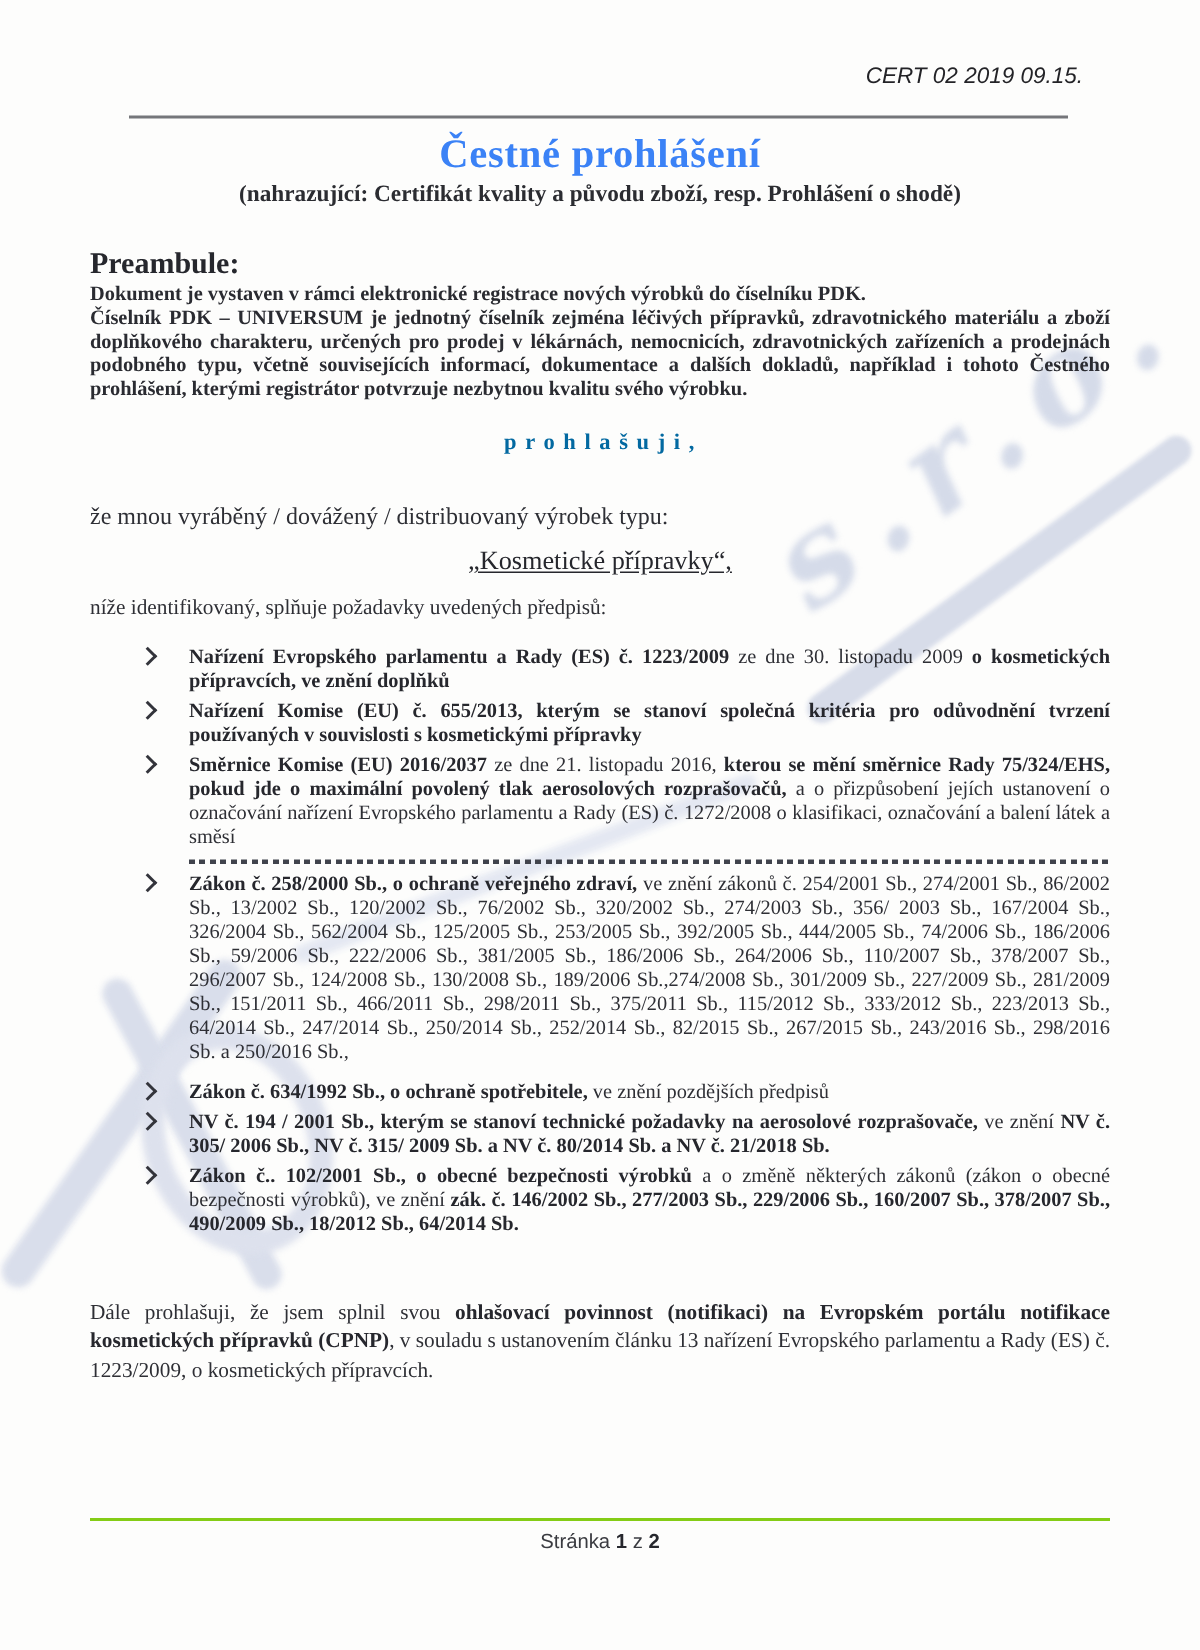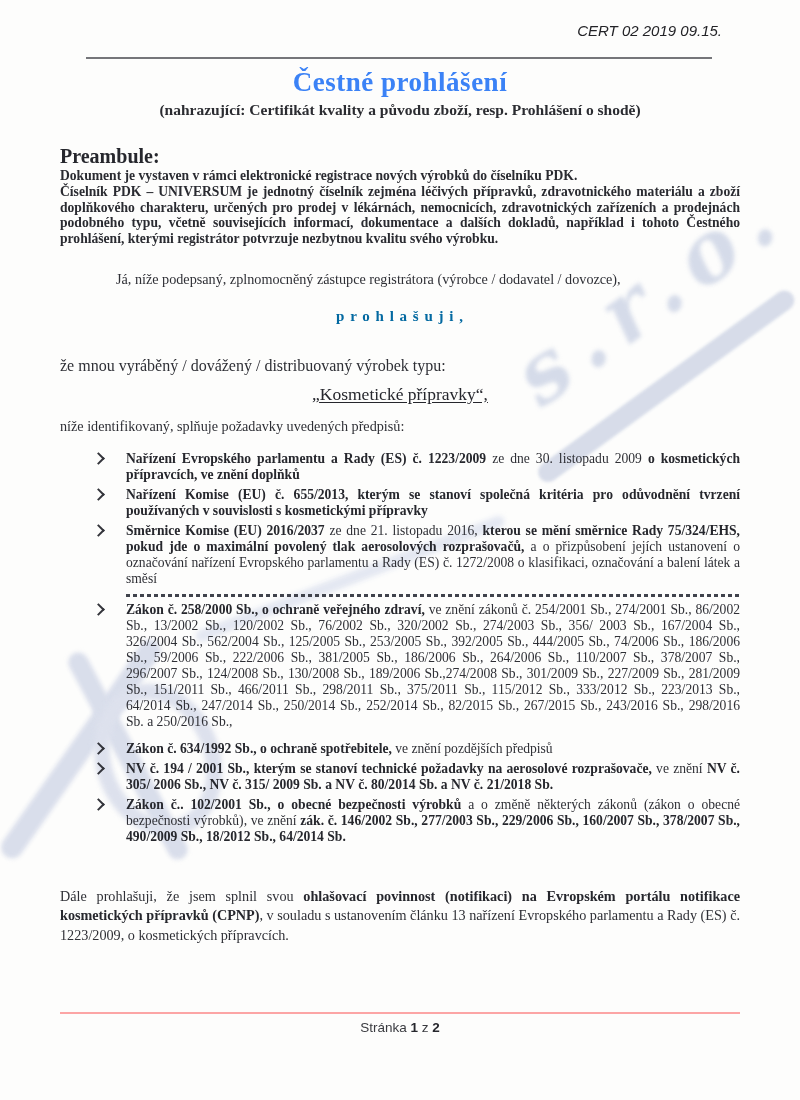--- a/index.html
+++ b/index.html
@@ -28,21 +28,21 @@
   .wm-loop {
     position:absolute; left:96px; top:682px; width:92px; height:124px;
     border:16px solid #dde1ed; border-radius:50%; transform:rotate(-20deg); filter:blur(2.5px);
   }
   .wm-trace {
     position:absolute; left:196px; top:632px; width:330px; height:12px;
     border-radius:8px; background:#e4e8f2; transform:rotate(-21deg);
     transform-origin:left center; filter:blur(2.5px);
   }
   
-  .content { position:relative; z-index:1; padding:22px 60px 0 60px; }
+  .content { position:relative; z-index:1; padding:42px 60px 0 60px; }
   .cert-ref {
     text-align:right; padding-right:18px;
     font-family:"Liberation Sans",sans-serif; font-style:italic;
     font-size:15px; color:#232327;
   }
   .top-rule { border:none; border-top:2px solid #75767a; margin:18px 28px 0 26px; }
   .doc-title { text-align:center; font-size:27px; font-weight:bold; color:#3b82f6; margin-top:8px; letter-spacing:0.5px; }
   .doc-subtitle { text-align:center; font-size:15.5px; font-weight:bold; color:#2b2c31; margin-top:3px; }
   .preamble-heading { font-size:20px; font-weight:bold; margin-top:26px; color:#26272d; }
   .preamble p { margin:0; font-weight:bold; font-size:13.6px; line-height:15.8px; text-align:justify; color:#2a2b31; }
@@ -61,21 +61,21 @@
     transform:rotate(45deg);
   }
   .b { font-weight:bold; color:#26272d; }
   .dashed-divider {
     height:2.6px; margin:7px 0 5px 0;
     background:repeating-linear-gradient(90deg,#40434c 0 4px,transparent 4px 7px);
   }
   .closing { margin-top:42px; font-size:14.2px; line-height:19.5px; text-align:justify; }
   .footer {
     position:absolute; left:60px; right:60px; top:1012px; z-index:1;
-    border-top:2px solid #fca5a5; padding-top:6px; text-align:center;
+    border-top:2px solid #84cc16; padding-top:6px; text-align:center;
     font-family:"Liberation Sans",sans-serif; font-size:13.5px; color:#3a3b40;
   }
 </style>
 </head>
 <body>
 
 <div class="page">
 
   <div class="watermark">
     <div class="wm-glyph wm-glyph-1"></div>
@@ -94,21 +94,20 @@
 
     <div class="doc-title">Čestné prohlášení</div>
     <div class="doc-subtitle">(nahrazující: Certifikát kvality a původu zboží, resp. Prohlášení o shodě)</div>
 
     <div class="preamble-heading">Preambule:</div>
     <div class="preamble">
       <p>Dokument je vystaven v rámci elektronické registrace nových výrobků do číselníku PDK.</p>
       <p>Číselník PDK – UNIVERSUM je jednotný číselník zejména léčivých přípravků, zdravotnického materiálu a zboží doplňkového charakteru, určených pro prodej v lékárnách, nemocnicích, zdravotnických zařízeních a prodejnách podobného typu, včetně souvisejících informací, dokumentace a dalších dokladů, například i tohoto Čestného prohlášení, kterými registrátor potvrzuje nezbytnou kvalitu svého výrobku.</p>
     </div>
 
-    <div class="intro-line">Já, níže podepsaný, zplnomocněný zástupce registrátora (výrobce / dodavatel / dovozce),</div>
     <div class="declare-word">p r o h l a š u j i ,</div>
     <div class="product-line">že mnou vyráběný / dovážený  / distribuovaný výrobek typu:</div>
     <div class="product-type"><span class="u">„Kosmetické přípravky“,</span></div>
     <div class="compliance-line">níže identifikovaný, splňuje požadavky uvedených předpisů:</div>
 
     <ol class="reg-list">
 
         <li class="reg-item">
           <span class="marker"></span>
           <div class="reg-text"><span class="b">Nařízení Evropského parlamentu a Rady (ES) č. 1223/2009</span><span> ze dne 30. listopadu 2009 </span><span class="b">o kosmetických přípravcích, ve znění doplňků</span></div>

